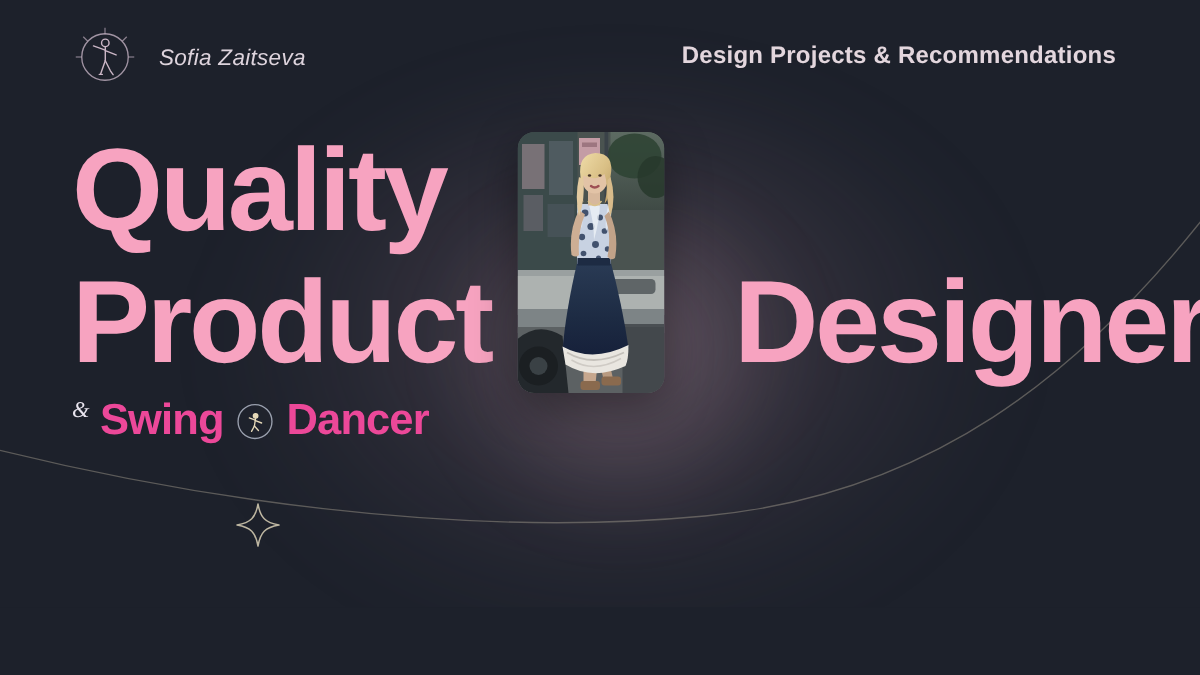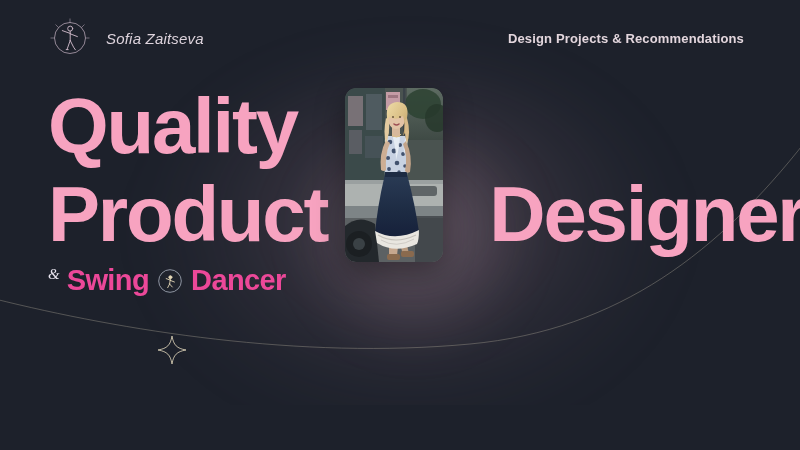--- a/index.html
+++ b/index.html
@@ -66,21 +66,21 @@
     font-size:15px;
     font-style:italic;
     font-weight:400;
     letter-spacing:0.2px;
     color:#ddd3dc;
     font-family:"Liberation Sans", sans-serif;
     white-space:nowrap;
   }
   .header-tagline {
     margin-left:auto;
-    font-size:13px;
+    font-size:16px;
     font-weight:600;
     letter-spacing:0.15px;
     color:#e3d6dd;
     white-space:nowrap;
   }
 
   
   .headline {
     position:absolute;
     left:48px; top:88px;

